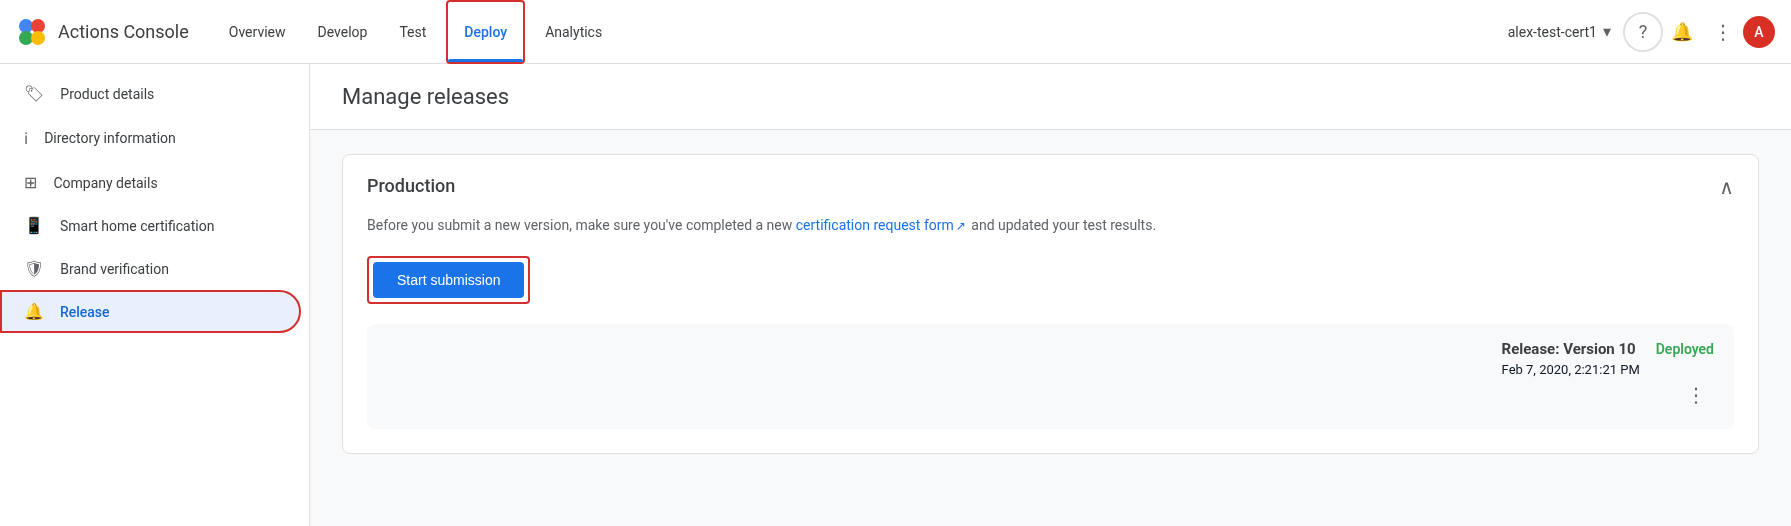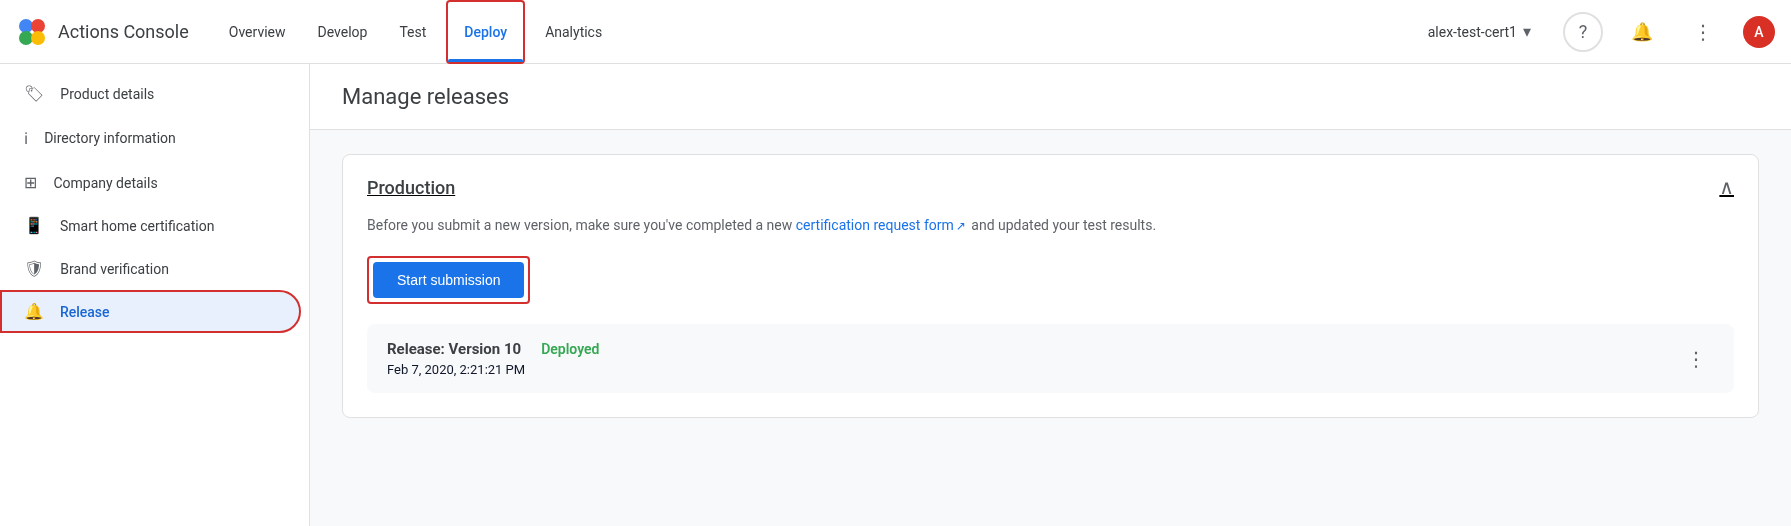--- a/index.html
+++ b/index.html
@@ -33,21 +33,21 @@
 
     <div style="padding:0 16px;font-size:14px;color:#1a73e8;font-weight:500;cursor:pointer;height:64px;display:flex;align-items:center;position:relative;border:2px solid #d32f2f;border-radius:4px;margin:8px 4px;">
       <span>Deploy</span>
       <div style="position:absolute;bottom:0;left:0;right:0;height:3px;background:#1a73e8;border-radius:2px 2px 0 0;"></div>
     </div>
     <div style="padding:2px 16px;font-size:14px;color:#3c4043;cursor:pointer;height:64px;display:flex;align-items:center;position:relative;">
       <span>Analytics</span>
     </div>
   </nav>
 
-  <div style="display:flex;align-items:center;gap:20px;margin-left:auto;">
+  <div style="display:flex;align-items:center;gap:0;margin-left:auto;">
     <div style="display:flex;align-items:center;gap:6px;padding:6px 12px;border-radius:4px;cursor:pointer;font-size:14px;color:#3c4043;">
       <span>alex-test-cert1</span>
       <span style="font-size:16px;color:#5f6368;">▾</span>
     </div>
     <div style="width:40px;height:40px;border-radius:50%;display:flex;align-items:center;justify-content:center;cursor:pointer;font-size:18px;color:#5f6368;border:2px solid #e0e0e0;">
       <span>?</span>
     </div>
     <div style="width:40px;height:40px;border-radius:50%;display:flex;align-items:center;justify-content:center;cursor:pointer;font-size:18px;color:#5f6368;">
       <span>🔔</span>
     </div>
@@ -99,39 +99,39 @@
   <main style="flex:1;overflow-y:auto;background:#f8f9fa;">
 
     <div style="background:#fff;padding:20px 32px;border-bottom:1px solid #e0e0e0;">
       <h1 style="font-size:22px;color:#3c4043;font-weight:400;">Manage releases</h1>
     </div>
 
     <div style="padding:24px 32px;">
 
       <div style="background:#fff;border-radius:8px;border:1px solid #e0e0e0;overflow:hidden;">
 
-        <div style="display:flex;align-items:center;justify-content:space-between;padding:20px 24px 16px;text-decoration:underline;">
+        <div style="display:flex;align-items:flex-start;justify-content:space-between;padding:20px 24px 16px;">
           <span style="font-size:18px;color:#3c4043;font-weight:500;">Production</span>
           <span style="font-size:20px;color:#5f6368;cursor:pointer;">∧</span>
         </div>
 
         <div style="padding:0 24px 24px;">
 
           
           <p style="font-size:14px;color:#5f6368;line-height:1.5;margin-bottom:20px;">
             <span>Before you submit a new version, make sure you've completed a new </span><a href="#" style="color:#1a73e8;text-decoration:none;"><span>certification request form</span></a><span style="font-size:12px;color:#1a73e8;margin:0 2px;">↗</span><span> and updated your test results.</span>
           </p>
 
           
           <div style="display:inline-block;border:2px solid #d32f2f;border-radius:4px;padding:4px;">
             <button style="background:#1a73e8;color:#fff;border:none;border-radius:4px;padding:10px 24px;font-size:14px;font-weight:500;cursor:pointer;outline:none;">Start submission</button>
           </div>
 
           
-          <div style="margin-top:20px;background:#f8f9fa;border-radius:8px;padding:16px 20px;display:flex;align-items:flex-end;">
+          <div style="margin-top:20px;background:#f8f9fa;border-radius:8px;padding:16px 20px;display:flex;align-items:flex-end;flex-direction:column;">
             <div style="flex:1;">
               <div style="display:flex;align-items:center;gap:20px;margin-bottom:4px;">
                 <span style="font-size:15px;font-weight:700;color:#3c4043;">Release: Version 10</span>
                 <span style="font-size:14px;font-weight:600;color:#34a853;">Deployed</span>
               </div>
               <div style="font-size:13px;color:#0f172a;">Feb 7, 2020, 2:21:21 PM</div>
             </div>
             <div style="width:36px;height:36px;border-radius:50%;display:flex;align-items:center;justify-content:center;cursor:pointer;font-size:20px;color:#5f6368;">
               <span>⋮</span>
             </div>

